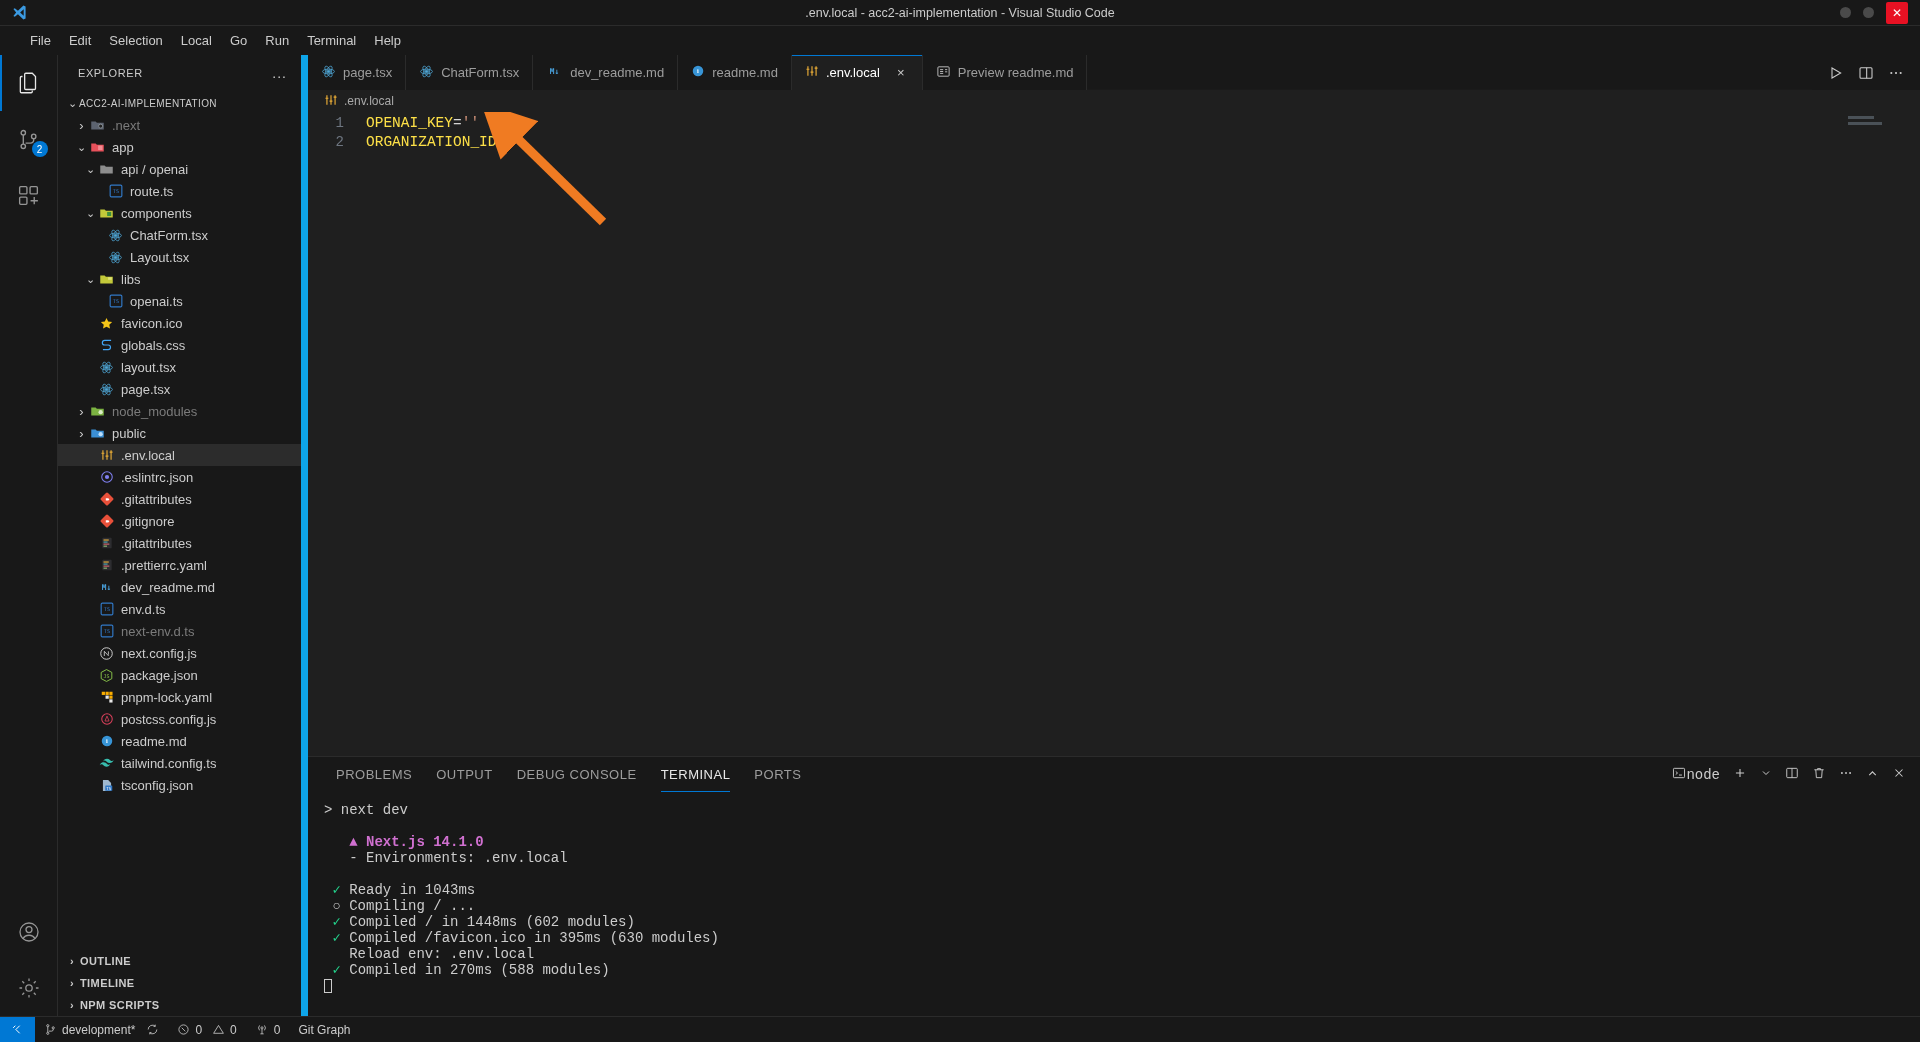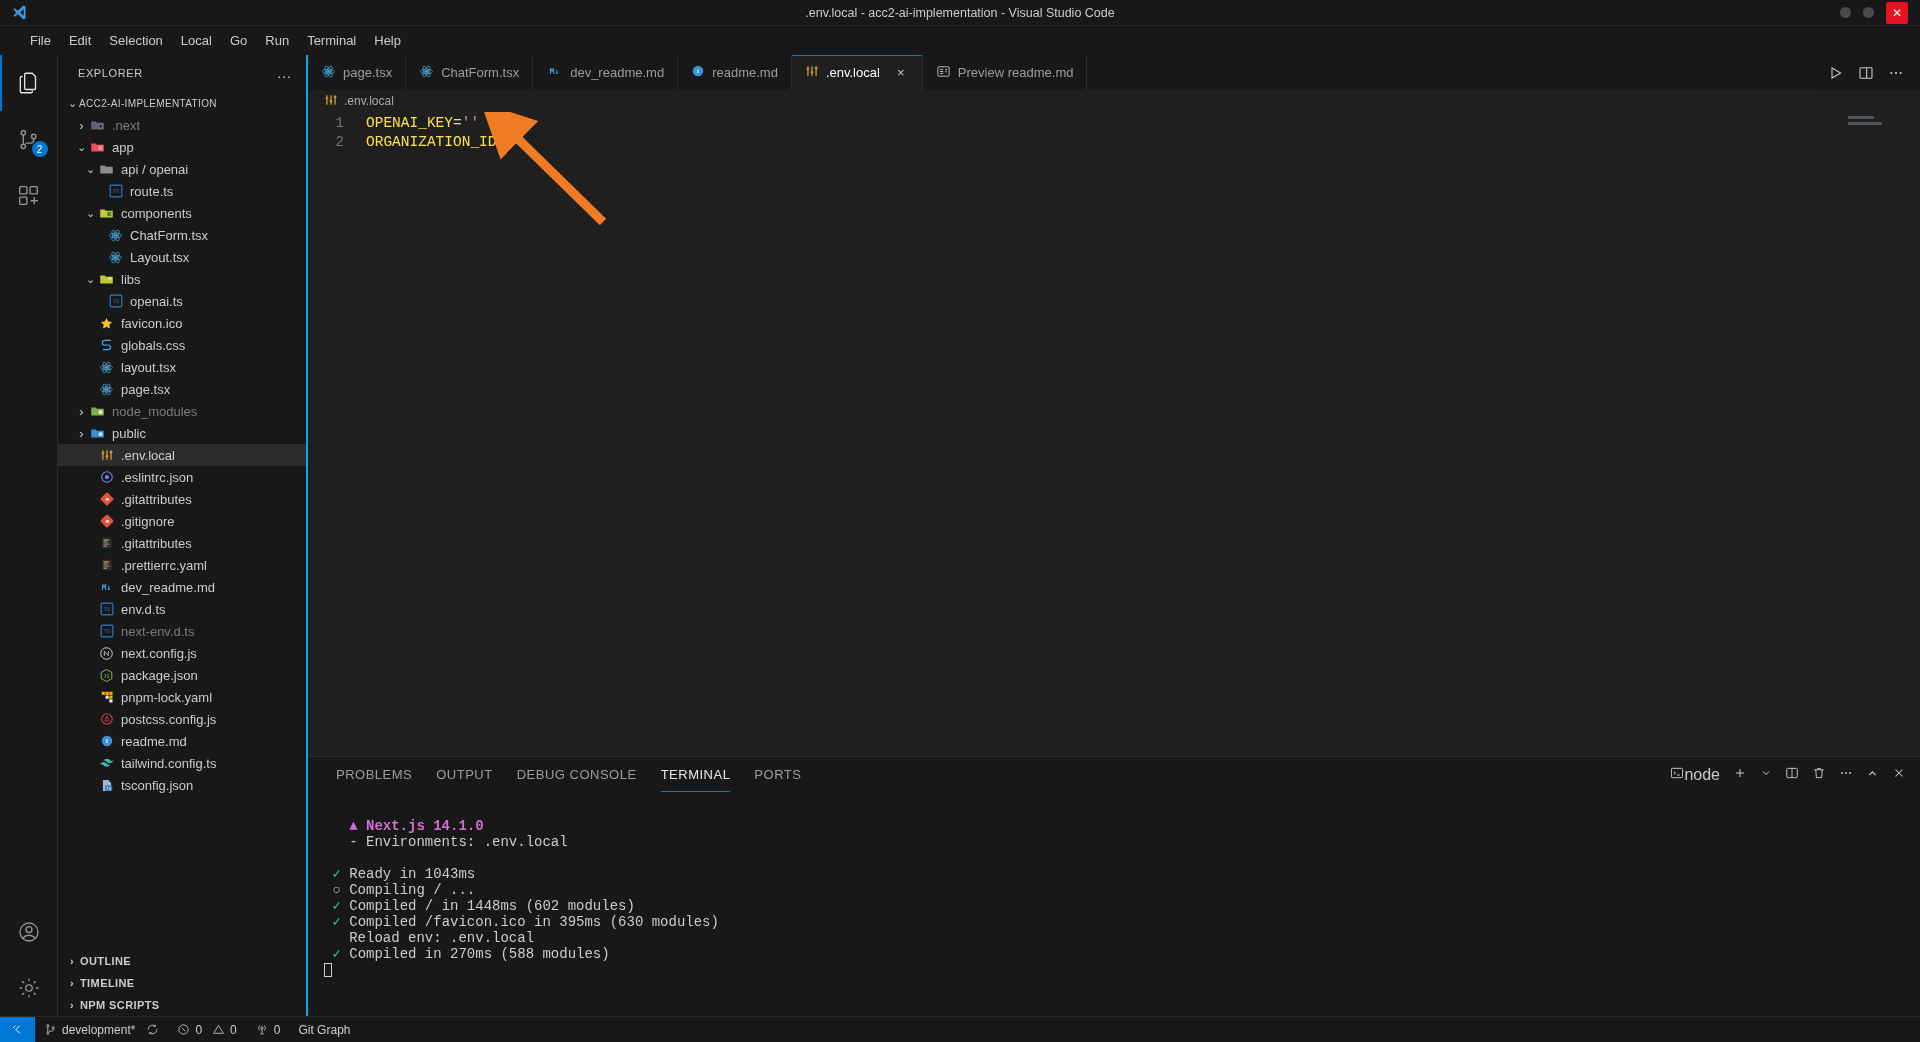--- a/index.html
+++ b/index.html
@@ -45,21 +45,21 @@
   .ab-item svg { opacity:.72; }
   .ab-item.active svg { opacity:1; }
   .ab-badge {
     position:absolute; right:10px; bottom:10px; background:#0078d4; color:#fff;
     border-radius:9px; min-width:16px; height:16px; font-size:10px;
     display:flex;align-items:center;justify-content:center; padding:0 4px;
   }
   .ab-spacer { flex:1; }
 
   
-  .sidebar { width: 250px; background:#181818; flex:none; display:flex; flex-direction:column; border-right:2px solid #0ea5e9;}
+  .sidebar { width: 250px; background:#181818; flex:none; display:flex; flex-direction:column; border-right:7px solid #0ea5e9;}
   .sb-header { height: 35px; display:flex; align-items:center; padding: 0 10px 0 20px; flex:none;}
   .sb-title { font-size: 11px; letter-spacing:.6px; color:#cccccc; text-transform:uppercase;}
   .sb-dots { margin-left:auto; color:#cccccc; font-size:14px; letter-spacing:1px; padding:0 4px;}
   .sb-tree { flex:1; overflow:hidden; padding-top: 2px; }
 
   .row { height: 22px; display:flex; align-items:center; font-size:13px; color:#cccccc; white-space:nowrap; position:relative;}
   .row.selected { background:#2c2c2c; }
   .row.dim { color:#7b7b7b; }
   .row .chev { width:13px; height:22px; display:flex; align-items:center; justify-content:center; color:#cccccc; flex:none;}
   .row .ico { width:19px; display:flex; align-items:center; justify-content:center; flex:none; margin-right:5px;}
@@ -109,21 +109,21 @@
   
   .annot { position:absolute; left:0; top:0; pointer-events:none; }
 
   
   .panel { height:260px; background:#181818; display:flex; flex-direction:column; flex:none; border-top:1px solid #2b2b2b;}
   .panel-head { height:35px; display:flex; align-items:center; padding-left:16px; flex:none;}
   .ptab { font-size:13px; letter-spacing:.5px; color:#9d9d9d; padding: 0 12px; height:35px; display:flex; align-items:center; position:relative; text-transform:uppercase;}
   .ptab.active { color:#e7e7e7; }
   .ptab.active::after { content:''; position:absolute; left:12px; right:12px; bottom:0; height:1px; background:#0078d4;}
   .panel-actions { margin-left:auto; display:flex; align-items:center; gap:13px; padding-right:14px; color:#cccccc; font-size:12px;}
-  .term-chip { display:flex; align-items:center; gap:0; font-size:16px; color:#cccccc;}
+  .term-chip { display:flex; align-items:center; gap:0; font-size:14px; color:#cccccc;font-family:Liberation Mono, monospace;}
   .term-body {
     flex:1; font-family:"Liberation Mono","DejaVu Sans Mono",monospace; font-size:14px;
     line-height:16px; padding: 10px 0 0 16px; color:#cccccc; overflow:hidden; position:relative;
   }
   .tline { white-space:pre; height:16px; }
   .c-pink { color:#d070d0; font-weight:700;}
   .c-green { color:#23d18b; }
   .c-grey { color:#cccccc; }
   .cursor-block { display:inline-block; width:8px; height:14px; border:1px solid #cccccc; vertical-align:-3px;}
 
@@ -754,20 +754,21 @@
                 </svg>
             </span>
             <span>
               <svg width="14" height="14" viewBox="0 0 24 24" fill="none" stroke="#cccccc" stroke-width="1.8">
                   <path d="M6 6l12 12M18 6 6 18"></path>
                 </svg>
             </span>
           </div>
         </div>
         <div class="term-body" id="term">
+            <div class="tline"><span class="c-grey">&gt; next dev</span></div>
             <div class="tline"><span class="c-grey"></span></div>
             <div class="tline"><span class="c-pink">   ▲ Next.js 14.1.0</span></div>
             <div class="tline"><span class="c-grey">   - Environments: .env.local</span></div>
             <div class="tline"><span class="c-grey"></span></div>
             <div class="tline"><span class="c-green"> ✓ </span><span class="c-grey">Ready in 1043ms</span></div>
             <div class="tline"><span class="c-grey"> ○ </span><span class="c-grey">Compiling / ...</span></div>
             <div class="tline"><span class="c-green"> ✓ </span><span class="c-grey">Compiled / in 1448ms (602 modules)</span></div>
             <div class="tline"><span class="c-green"> ✓ </span><span class="c-grey">Compiled /favicon.ico in 395ms (630 modules)</span></div>
             <div class="tline"><span class="c-grey">   Reload env: .env.local</span></div>
             <div class="tline"><span class="c-green"> ✓ </span><span class="c-grey">Compiled in 270ms (588 modules)</span></div>

